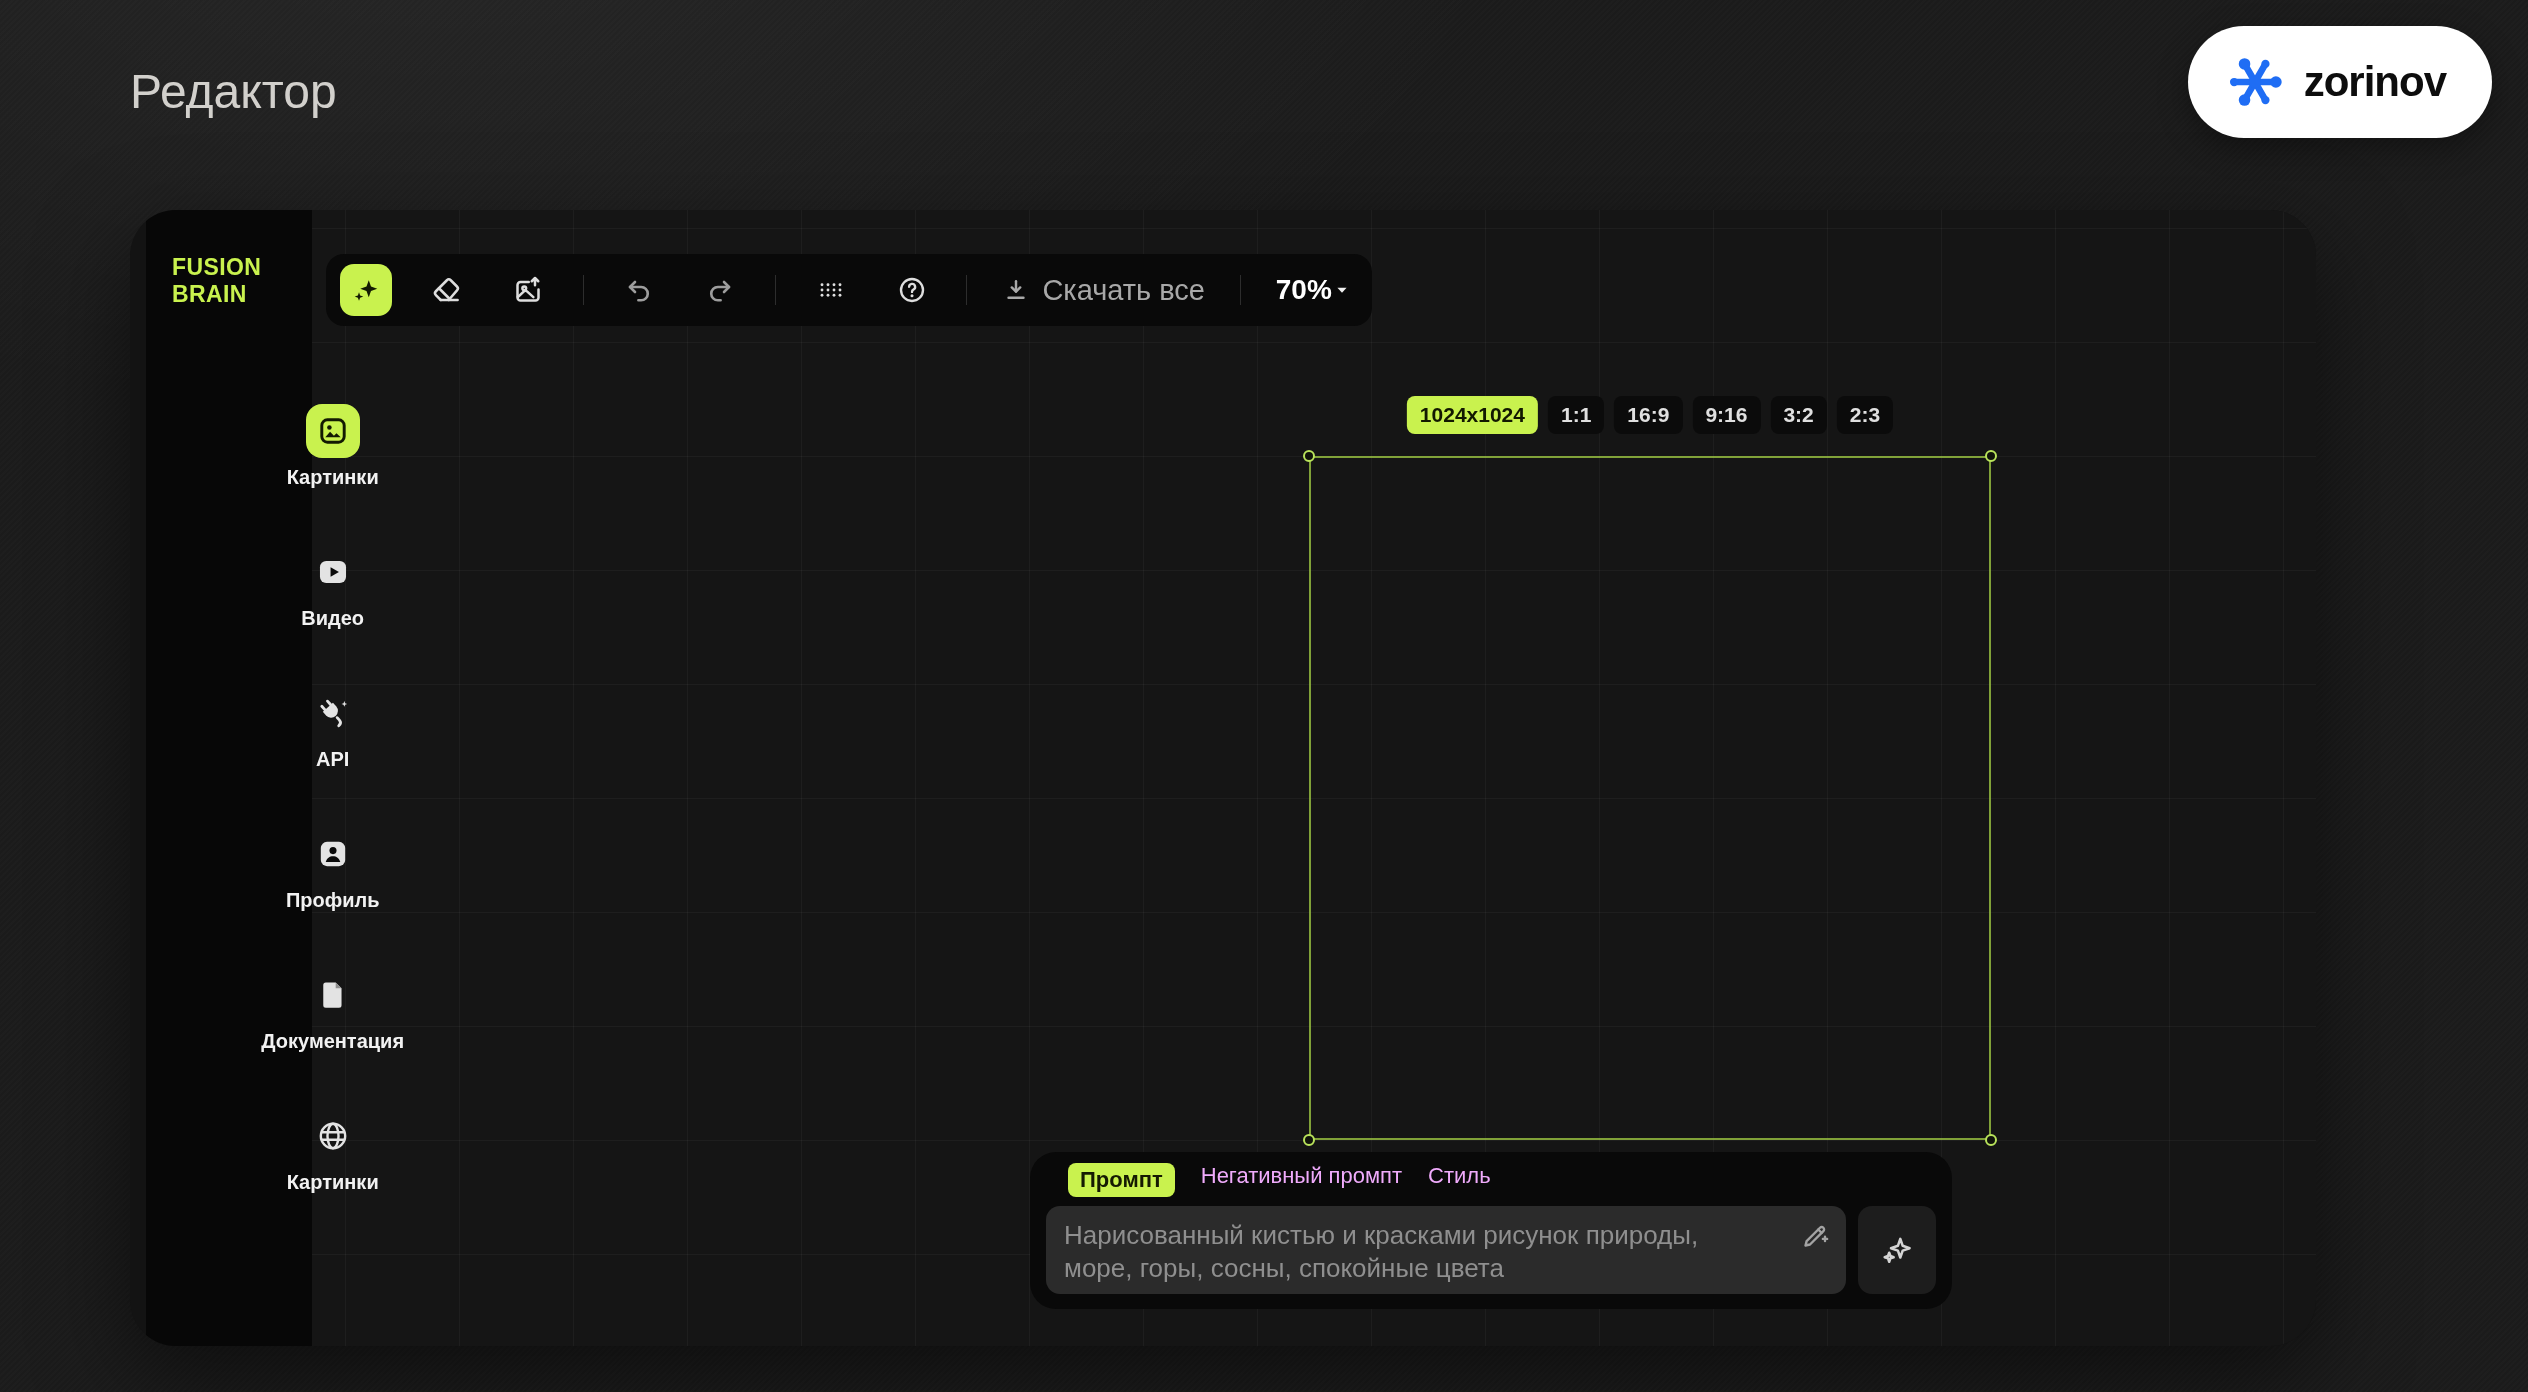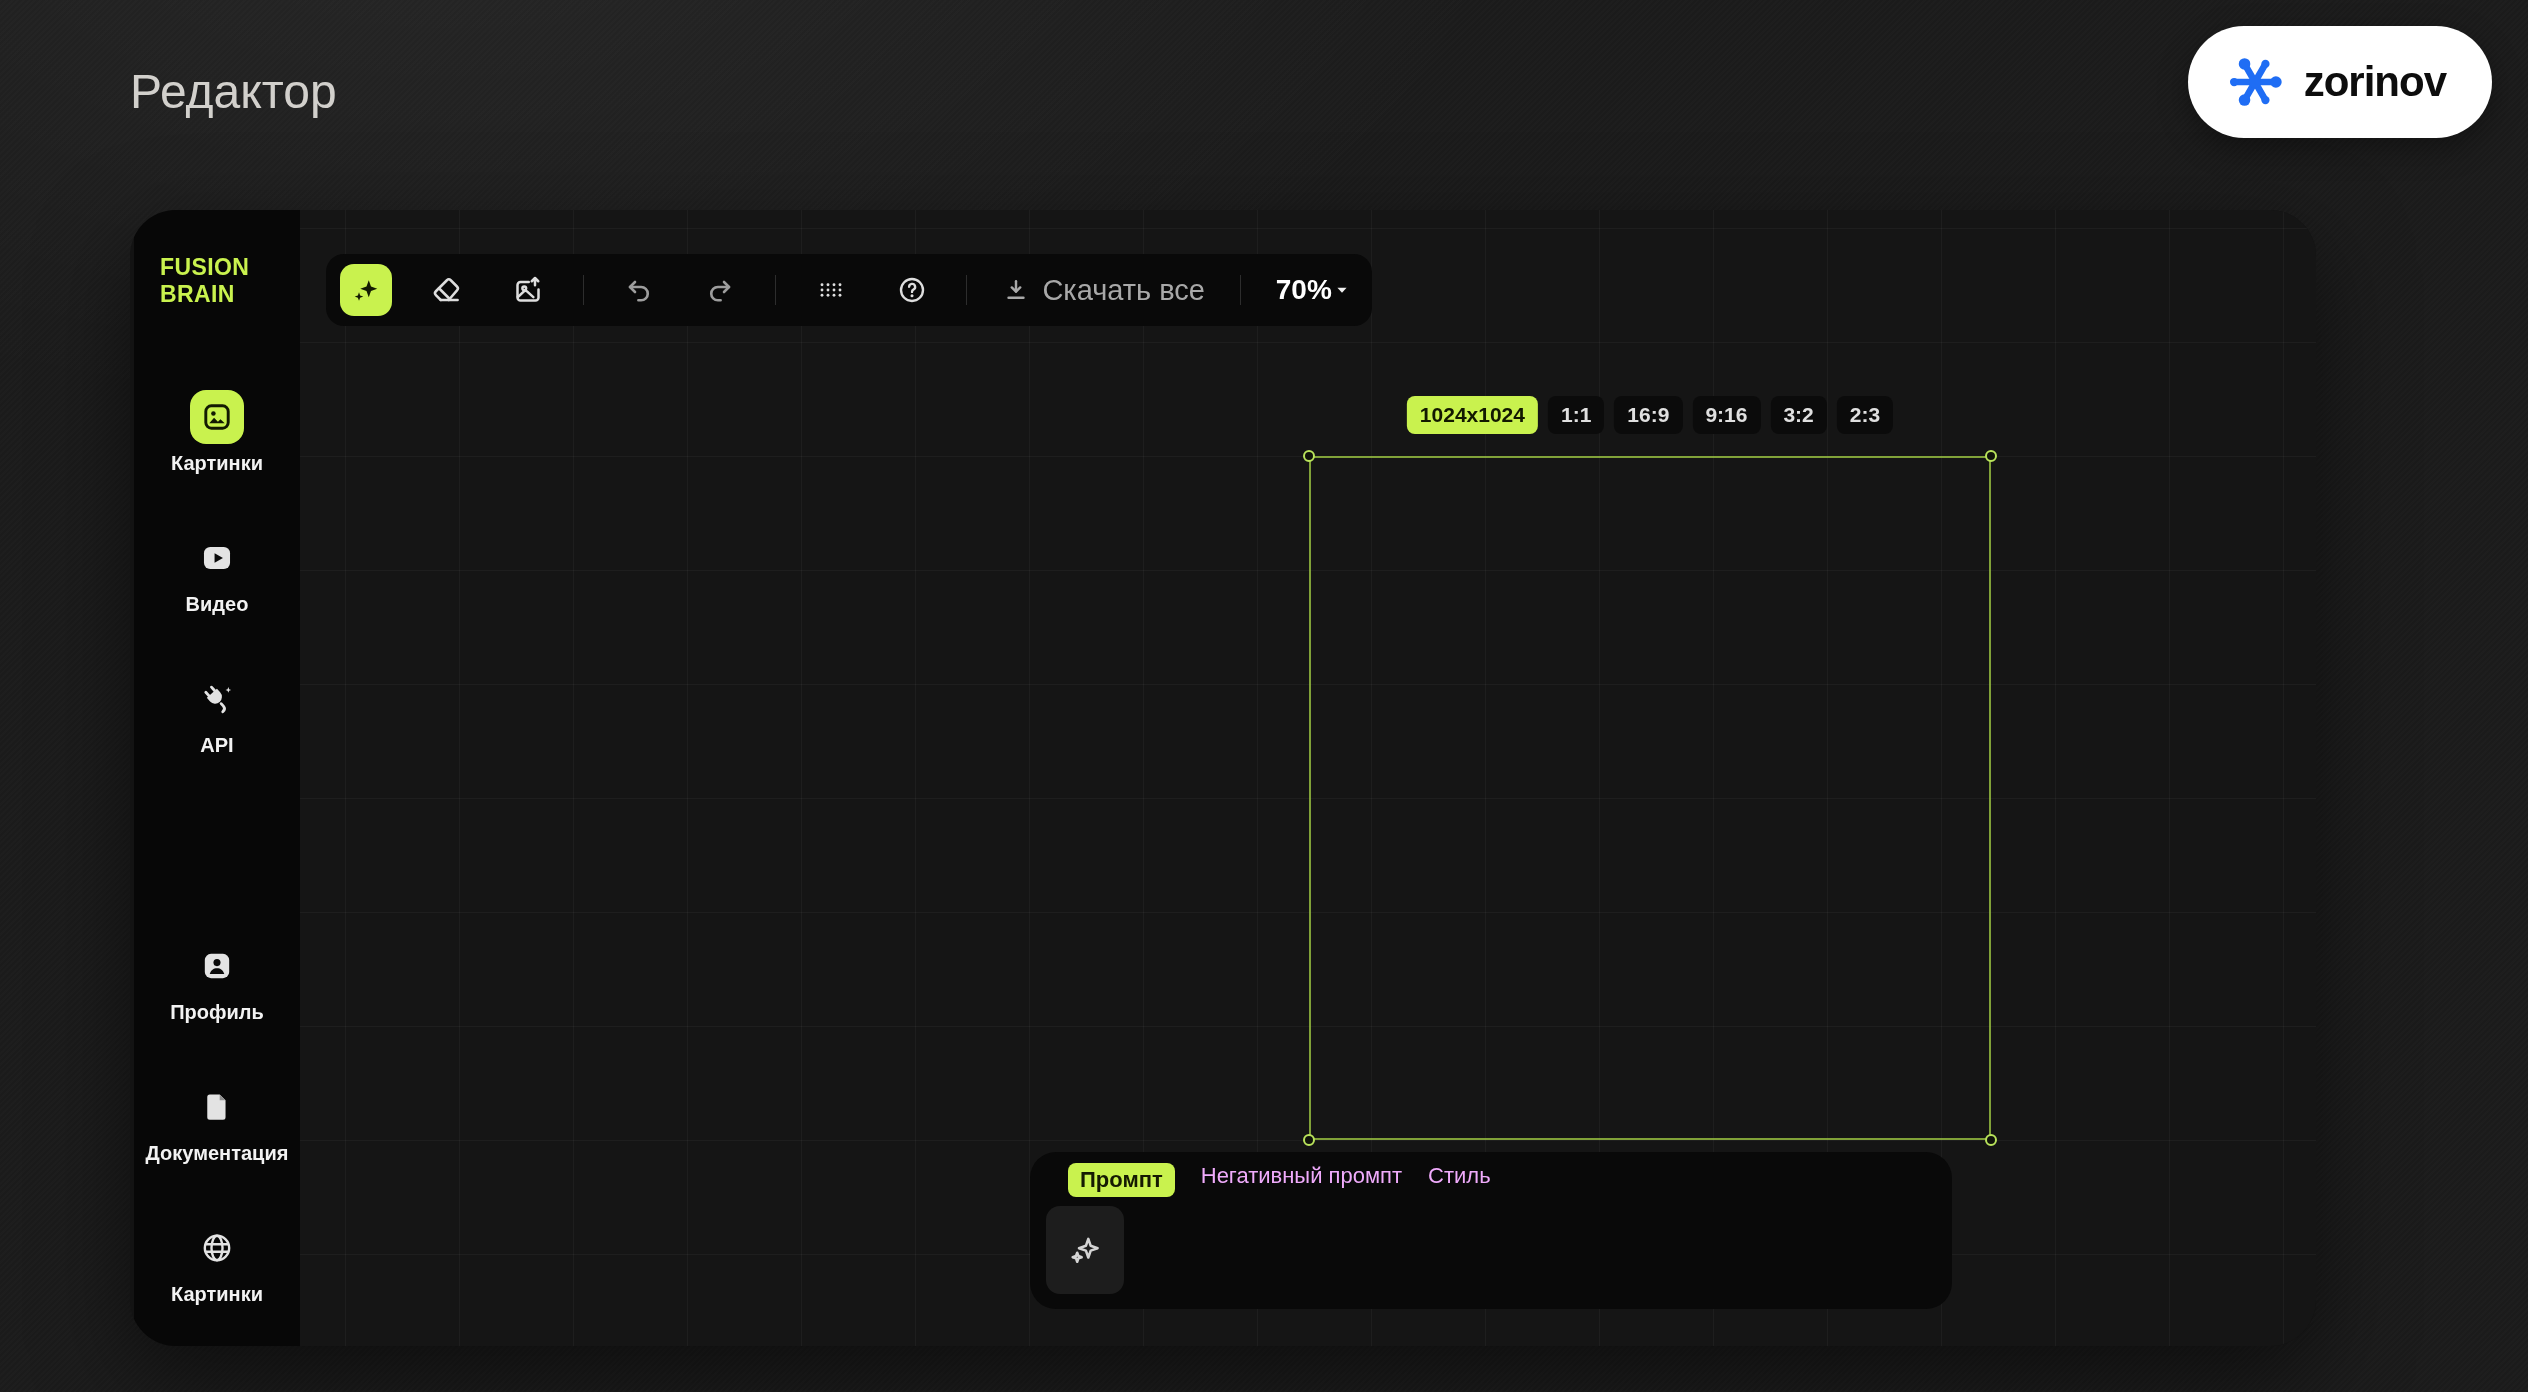--- a/index.html
+++ b/index.html
@@ -13,21 +13,21 @@
     display:flex;align-items:center;gap:16px;box-shadow:0 10px 30px rgba(0,0,0,.35);cursor:pointer;}
   .brand-name{font-size:42px;font-weight:700;color:#0d0d0d;letter-spacing:-1px;}
 
   .editor-window{position:absolute;left:130px;top:210px;width:2186px;height:1136px;border-radius:46px;background:#131313;
     overflow:hidden;box-shadow:0 30px 90px rgba(0,0,0,.5);}
   .canvas{position:absolute;left:166px;top:0;right:0;bottom:0;background-color:#151515;
     background-image:linear-gradient(rgba(255,255,255,.04) 1px, transparent 1px),
                      linear-gradient(90deg, rgba(255,255,255,.04) 1px, transparent 1px);
     background-size:114px 114px;background-position:49px 18px;}
 
-  .sidebar{position:absolute;left:4px;top:0;bottom:0;width:166px;background:#070707;display:flex;flex-direction:column;align-items:center;}
+  .sidebar{position:absolute;left:16px;top:0;bottom:0;width:166px;background:#070707;display:flex;flex-direction:row;align-items:center;}
   .fb-logo{align-self:flex-start;margin:44px 0 0 26px;color:var(--accent);font-weight:700;font-size:23px;line-height:27px;letter-spacing:.4px;}
   .side-nav{margin-top:82px;flex:1;display:flex;flex-direction:column;align-items:center;width:100%;}
   .nav-item{display:flex;flex-direction:column;align-items:center;margin-bottom:56px;cursor:pointer;background:none;border:0;padding:0;font-family:inherit;}
   .nav-item.last{margin-bottom:40px;}
   .nav-tile{width:54px;height:54px;border-radius:16px;display:flex;align-items:center;justify-content:center;}
   .nav-item.active .nav-tile{background:var(--accent);}
   .nav-label{margin-top:8px;font-size:20px;font-weight:700;color:#f2f2f2;}
   .nav-spacer{flex:1;}
 
   .toolbar{position:absolute;left:196px;top:44px;width:1046px;height:72px;background:#090909;border-radius:18px;
@@ -284,20 +284,33 @@
       </button>
     </div>
 
     <div class="prompt-panel">
       <div class="prompt-tabs">
         <button class="ptab active">Промпт</button>
         <button class="ptab">Негативный промпт</button>
         <button class="ptab">Стиль</button>
       </div>
       <div class="prompt-row">
+        <div class="input-wrap">
+          <textarea class="prompt-input" placeholder="Нарисованный кистью и красками рисунок природы,
+море, горы, сосны, спокойные цвета" style=""></textarea>
+          <span class="pencil">
+            <svg width="30" height="30" viewBox="0 0 24 24">
+              <g fill="none" stroke="#a3a3a3" stroke-width="1.9" stroke-linecap="round" stroke-linejoin="round">
+                <path d="m4.4 19.6.9-3.5L16 5.4a1.9 1.9 0 0 1 2.7 2.7L8 18.8l-3.6.8z"></path>
+                <path d="m14.6 6.8 2.7 2.7"></path>
+                <path d="M20 12.6v3.4M18.3 14.3h3.4"></path>
+              </g>
+            </svg>
+          </span>
+        </div>
         <button class="gen-btn">
           <svg width="36" height="36" viewBox="0 0 24 24">
             <g fill="none" stroke="#d4d4d4" stroke-width="1.7" stroke-linejoin="round">
               <path d="M14.2 4.6 15.8 9.2 20.4 10.8 15.8 12.4 14.2 17 12.6 12.4 8 10.8 12.6 9.2z"></path>
               <path d="M6.8 13.8l.8 2.2 2.2.8-2.2.8-.8 2.2-.8-2.2-2.2-.8 2.2-.8z"></path>
             </g>
           </svg>
         </button>
       </div>
     </div>

